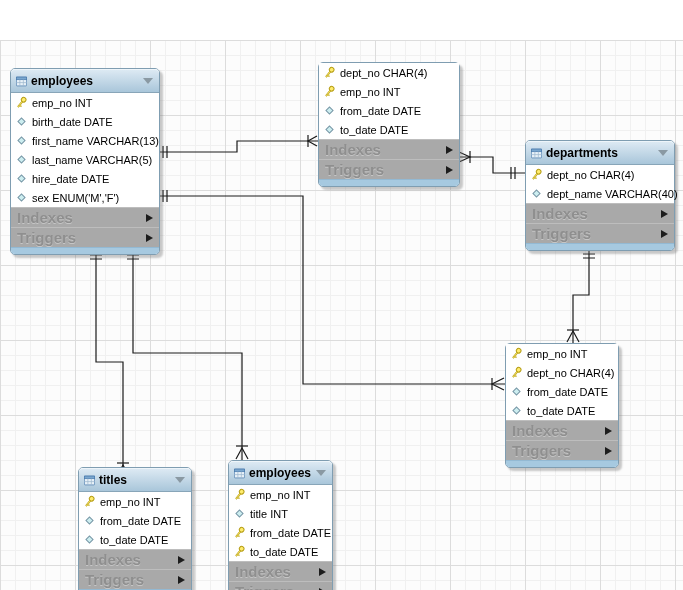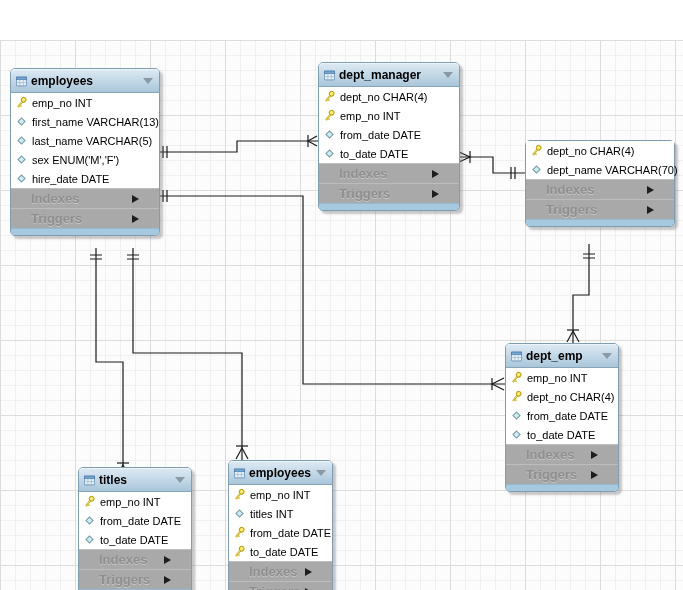--- a/index.html
+++ b/index.html
@@ -28,22 +28,22 @@
     border-bottom:1px solid #88a5b8;border-radius:4px 4px 0 0;
     border-top:1px solid #eef5fa;
   }
   .t-title{flex:1;font-weight:bold;font-size:12px;color:#000;white-space:nowrap;}
   .t-arrow{width:0;height:0;border-left:5px solid transparent;border-right:5px solid transparent;border-top:6px solid #8a99a3;margin-right:1px;}
   .t-cols{background:#fff;}
   .t-col{height:19px;display:flex;align-items:center;gap:5px;padding:0 5px;font-size:11px;color:#000;white-space:nowrap;}
   .col-icon{display:inline-flex;width:11px;justify-content:center;flex:none;}
   .t-section{
     height:19px;display:flex;align-items:center;justify-content:space-between;
-    padding:0 20px;background:#a9a9a9;border-top:1px solid #bdbdbd;
-    font-size:13px;font-weight:bold;color:#8f8f8f;text-shadow:0 1px 0 #c6c6c6;
+    padding:0 6px;background:#a9a9a9;border-top:1px solid #bdbdbd;
+    font-size:15px;font-weight:bold;color:#8f8f8f;text-shadow:0 1px 0 #c6c6c6;
   }
   .sec-arrow{width:0;height:0;border-top:4px solid transparent;border-bottom:4px solid transparent;border-left:7px solid #1d1d1d;}
   .t-footer{height:6px;background:#a6c9e0;border-radius:0 0 4px 4px;border-top:1px solid #93b9d3;}
   #tbl-employees   {left:10px;  top:28px;  width:148px;}
   #tbl-dept_manager{left:318px; top:22px;  width:140px;}
   #tbl-departments {left:525px; top:100px; width:148px;}
   #tbl-dept_emp    {left:505px; top:303px; width:112px;}
   #tbl-titles      {left:78px;  top:427px; width:112px;}
   #tbl-salaries    {left:228px; top:420px; width:103px;}
 </style>
@@ -117,173 +117,168 @@
             </svg>
           </span>
           <span>emp_no INT</span>
         </div>
         <div class="t-col">
           <span class="col-icon">
             <svg width="11" height="11" viewBox="0 0 11 11">
               <rect x="3" y="3" width="5" height="5" transform="rotate(45 5.5 5.5)" fill="#cdeef0" stroke="#7696a6"></rect>
             </svg>
           </span>
+          <span>birth_date DATE</span>
+        </div>
+        <div class="t-col">
+          <span class="col-icon">
+            <svg width="11" height="11" viewBox="0 0 11 11">
+              <rect x="3" y="3" width="5" height="5" transform="rotate(45 5.5 5.5)" fill="#cdeef0" stroke="#7696a6"></rect>
+            </svg>
+          </span>
           <span>first_name VARCHAR(13)</span>
         </div>
         <div class="t-col">
           <span class="col-icon">
             <svg width="11" height="11" viewBox="0 0 11 11">
               <rect x="3" y="3" width="5" height="5" transform="rotate(45 5.5 5.5)" fill="#cdeef0" stroke="#7696a6"></rect>
             </svg>
           </span>
           <span>last_name VARCHAR(5)</span>
         </div>
         <div class="t-col">
           <span class="col-icon">
             <svg width="11" height="11" viewBox="0 0 11 11">
               <rect x="3" y="3" width="5" height="5" transform="rotate(45 5.5 5.5)" fill="#cdeef0" stroke="#7696a6"></rect>
             </svg>
           </span>
+          <span>hire_date DATE</span>
+        </div>
+        <div class="t-col">
+          <span class="col-icon">
+            <svg width="11" height="11" viewBox="0 0 11 11">
+              <rect x="3" y="3" width="5" height="5" transform="rotate(45 5.5 5.5)" fill="#cdeef0" stroke="#7696a6"></rect>
+            </svg>
+          </span>
           <span>sex ENUM('M','F')</span>
         </div>
-        <div class="t-col">
-          <span class="col-icon">
-            <svg width="11" height="11" viewBox="0 0 11 11">
-              <rect x="3" y="3" width="5" height="5" transform="rotate(45 5.5 5.5)" fill="#cdeef0" stroke="#7696a6"></rect>
-            </svg>
-          </span>
-          <span>hire_date DATE</span>
-        </div>
       </div>
     <div class="t-section">
       <span>Indexes</span>
       <span class="sec-arrow"></span>
     </div>
     <div class="t-section">
       <span>Triggers</span>
       <span class="sec-arrow"></span>
     </div>
     <div class="t-footer"></div>
   </div>
 
   <div class="table-widget" id="tbl-dept_manager">
+    <div class="t-cols">
+        <div class="t-col">
+          <span class="col-icon">
+            <svg width="11" height="13" viewBox="0 0 11 13">
+              <g transform="rotate(38 5.5 6.5)">
+                <circle cx="5.5" cy="3" r="2.3" fill="#ffec6e" stroke="#b49b10"></circle>
+                <rect x="4.9" y="5.2" width="1.3" height="6.8" fill="#ffec6e" stroke="#b49b10" stroke-width="0.7"></rect>
+                <rect x="6.1" y="9.2" width="1.7" height="1" fill="#ffec6e" stroke="#b49b10" stroke-width="0.5"></rect>
+              </g>
+            </svg>
+          </span>
+          <span>dept_no CHAR(4)</span>
+        </div>
+        <div class="t-col">
+          <span class="col-icon">
+            <svg width="11" height="13" viewBox="0 0 11 13">
+              <g transform="rotate(38 5.5 6.5)">
+                <circle cx="5.5" cy="3" r="2.3" fill="#ffec6e" stroke="#b49b10"></circle>
+                <rect x="4.9" y="5.2" width="1.3" height="6.8" fill="#ffec6e" stroke="#b49b10" stroke-width="0.7"></rect>
+                <rect x="6.1" y="9.2" width="1.7" height="1" fill="#ffec6e" stroke="#b49b10" stroke-width="0.5"></rect>
+              </g>
+            </svg>
+          </span>
+          <span>emp_no INT</span>
+        </div>
+        <div class="t-col">
+          <span class="col-icon">
+            <svg width="11" height="11" viewBox="0 0 11 11">
+              <rect x="3" y="3" width="5" height="5" transform="rotate(45 5.5 5.5)" fill="#cdeef0" stroke="#7696a6"></rect>
+            </svg>
+          </span>
+          <span>from_date DATE</span>
+        </div>
+        <div class="t-col">
+          <span class="col-icon">
+            <svg width="11" height="11" viewBox="0 0 11 11">
+              <rect x="3" y="3" width="5" height="5" transform="rotate(45 5.5 5.5)" fill="#cdeef0" stroke="#7696a6"></rect>
+            </svg>
+          </span>
+          <span>to_date DATE</span>
+        </div>
+      </div>
+    <div class="t-section">
+      <span>Indexes</span>
+      <span class="sec-arrow"></span>
+    </div>
+    <div class="t-section">
+      <span>Triggers</span>
+      <span class="sec-arrow"></span>
+    </div>
+    <div class="t-footer"></div>
+  </div>
+
+  <div class="table-widget" id="tbl-departments">
     <div class="t-header">
       <span class="col-icon">
           <svg width="15" height="13" viewBox="0 0 15 13">
             <rect x="0.5" y="0.5" width="14" height="12" rx="1" fill="#e8f1f8" stroke="#4a7bad"></rect>
             <rect x="0.5" y="0.5" width="14" height="3.5" fill="#7aa7cf" stroke="#4a7bad"></rect>
             <line x1="5.3" y1="4" x2="5.3" y2="12.5" stroke="#9db8cf"></line>
             <line x1="10" y1="4" x2="10" y2="12.5" stroke="#9db8cf"></line>
             <line x1="0.5" y1="8" x2="14.5" y2="8" stroke="#9db8cf"></line>
           </svg>
         </span>
-      <span class="t-title">dept_manager</span>
+      <span class="t-title">departments</span>
       <span class="t-arrow"></span>
     </div>
     <div class="t-cols">
         <div class="t-col">
           <span class="col-icon">
             <svg width="11" height="13" viewBox="0 0 11 13">
               <g transform="rotate(38 5.5 6.5)">
                 <circle cx="5.5" cy="3" r="2.3" fill="#ffec6e" stroke="#b49b10"></circle>
                 <rect x="4.9" y="5.2" width="1.3" height="6.8" fill="#ffec6e" stroke="#b49b10" stroke-width="0.7"></rect>
                 <rect x="6.1" y="9.2" width="1.7" height="1" fill="#ffec6e" stroke="#b49b10" stroke-width="0.5"></rect>
               </g>
             </svg>
           </span>
           <span>dept_no CHAR(4)</span>
         </div>
         <div class="t-col">
           <span class="col-icon">
-            <svg width="11" height="13" viewBox="0 0 11 13">
-              <g transform="rotate(38 5.5 6.5)">
-                <circle cx="5.5" cy="3" r="2.3" fill="#ffec6e" stroke="#b49b10"></circle>
-                <rect x="4.9" y="5.2" width="1.3" height="6.8" fill="#ffec6e" stroke="#b49b10" stroke-width="0.7"></rect>
-                <rect x="6.1" y="9.2" width="1.7" height="1" fill="#ffec6e" stroke="#b49b10" stroke-width="0.5"></rect>
-              </g>
-            </svg>
-          </span>
-          <span>emp_no INT</span>
-        </div>
-        <div class="t-col">
-          <span class="col-icon">
-            <svg width="11" height="11" viewBox="0 0 11 11">
-              <rect x="3" y="3" width="5" height="5" transform="rotate(45 5.5 5.5)" fill="#cdeef0" stroke="#7696a6"></rect>
-            </svg>
-          </span>
-          <span>from_date DATE</span>
-        </div>
-        <div class="t-col">
-          <span class="col-icon">
-            <svg width="11" height="11" viewBox="0 0 11 11">
-              <rect x="3" y="3" width="5" height="5" transform="rotate(45 5.5 5.5)" fill="#cdeef0" stroke="#7696a6"></rect>
-            </svg>
-          </span>
-          <span>to_date DATE</span>
-        </div>
-      </div>
-    <div class="t-section">
-      <span>Indexes</span>
-      <span class="sec-arrow"></span>
-    </div>
-    <div class="t-section">
-      <span>Triggers</span>
-      <span class="sec-arrow"></span>
-    </div>
-    <div class="t-footer"></div>
-  </div>
-
-  <div class="table-widget" id="tbl-departments">
-    <div class="t-cols">
-        <div class="t-col">
-          <span class="col-icon">
-            <svg width="11" height="13" viewBox="0 0 11 13">
-              <g transform="rotate(38 5.5 6.5)">
-                <circle cx="5.5" cy="3" r="2.3" fill="#ffec6e" stroke="#b49b10"></circle>
-                <rect x="4.9" y="5.2" width="1.3" height="6.8" fill="#ffec6e" stroke="#b49b10" stroke-width="0.7"></rect>
-                <rect x="6.1" y="9.2" width="1.7" height="1" fill="#ffec6e" stroke="#b49b10" stroke-width="0.5"></rect>
-              </g>
-            </svg>
-          </span>
-          <span>dept_no CHAR(4)</span>
-        </div>
-        <div class="t-col">
-          <span class="col-icon">
-            <svg width="11" height="11" viewBox="0 0 11 11">
-              <rect x="3" y="3" width="5" height="5" transform="rotate(45 5.5 5.5)" fill="#cdeef0" stroke="#7696a6"></rect>
-            </svg>
-          </span>
-          <span>dept_name VARCHAR(70)</span>
+            <svg width="11" height="11" viewBox="0 0 11 11">
+              <rect x="3" y="3" width="5" height="5" transform="rotate(45 5.5 5.5)" fill="#cdeef0" stroke="#7696a6"></rect>
+            </svg>
+          </span>
+          <span>dept_name VARCHAR(40)</span>
         </div>
       </div>
     <div class="t-section">
       <span>Indexes</span>
       <span class="sec-arrow"></span>
     </div>
     <div class="t-section">
       <span>Triggers</span>
       <span class="sec-arrow"></span>
     </div>
     <div class="t-footer"></div>
   </div>
 
   <div class="table-widget" id="tbl-dept_emp">
-    <div class="t-header">
-      <span class="col-icon">
-          <svg width="15" height="13" viewBox="0 0 15 13">
-            <rect x="0.5" y="0.5" width="14" height="12" rx="1" fill="#e8f1f8" stroke="#4a7bad"></rect>
-            <rect x="0.5" y="0.5" width="14" height="3.5" fill="#7aa7cf" stroke="#4a7bad"></rect>
-            <line x1="5.3" y1="4" x2="5.3" y2="12.5" stroke="#9db8cf"></line>
-            <line x1="10" y1="4" x2="10" y2="12.5" stroke="#9db8cf"></line>
-            <line x1="0.5" y1="8" x2="14.5" y2="8" stroke="#9db8cf"></line>
-          </svg>
-        </span>
-      <span class="t-title">dept_emp</span>
-      <span class="t-arrow"></span>
-    </div>
     <div class="t-cols">
         <div class="t-col">
           <span class="col-icon">
             <svg width="11" height="13" viewBox="0 0 11 13">
               <g transform="rotate(38 5.5 6.5)">
                 <circle cx="5.5" cy="3" r="2.3" fill="#ffec6e" stroke="#b49b10"></circle>
                 <rect x="4.9" y="5.2" width="1.3" height="6.8" fill="#ffec6e" stroke="#b49b10" stroke-width="0.7"></rect>
                 <rect x="6.1" y="9.2" width="1.7" height="1" fill="#ffec6e" stroke="#b49b10" stroke-width="0.5"></rect>
               </g>
             </svg>
@@ -411,21 +406,21 @@
             </svg>
           </span>
           <span>emp_no INT</span>
         </div>
         <div class="t-col">
           <span class="col-icon">
             <svg width="11" height="11" viewBox="0 0 11 11">
               <rect x="3" y="3" width="5" height="5" transform="rotate(45 5.5 5.5)" fill="#cdeef0" stroke="#7696a6"></rect>
             </svg>
           </span>
-          <span>titles INT</span>
+          <span>title INT</span>
         </div>
         <div class="t-col">
           <span class="col-icon">
             <svg width="11" height="13" viewBox="0 0 11 13">
               <g transform="rotate(38 5.5 6.5)">
                 <circle cx="5.5" cy="3" r="2.3" fill="#ffec6e" stroke="#b49b10"></circle>
                 <rect x="4.9" y="5.2" width="1.3" height="6.8" fill="#ffec6e" stroke="#b49b10" stroke-width="0.7"></rect>
                 <rect x="6.1" y="9.2" width="1.7" height="1" fill="#ffec6e" stroke="#b49b10" stroke-width="0.5"></rect>
               </g>
             </svg>

